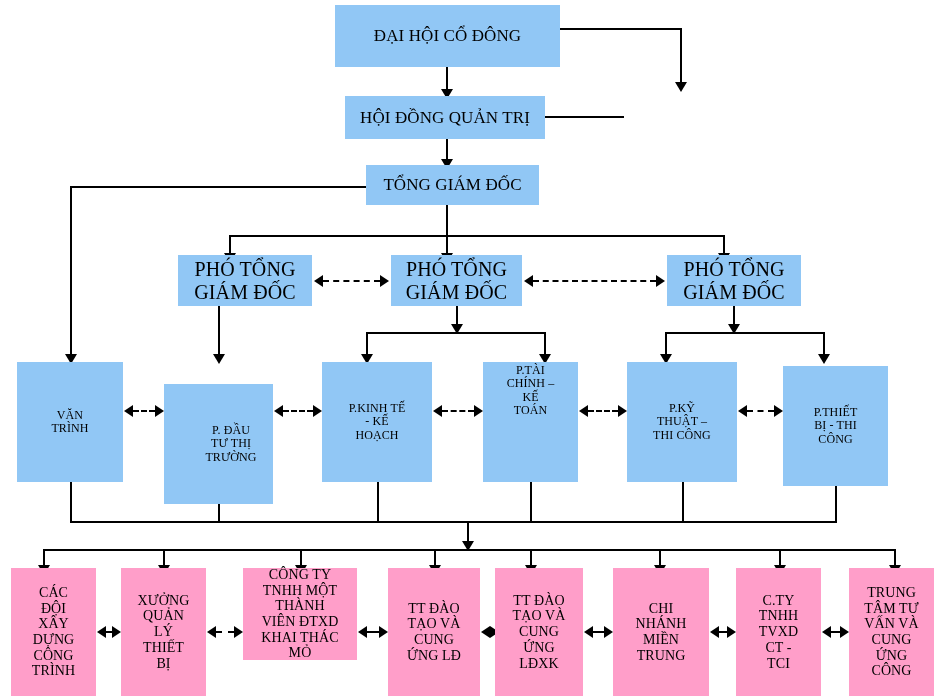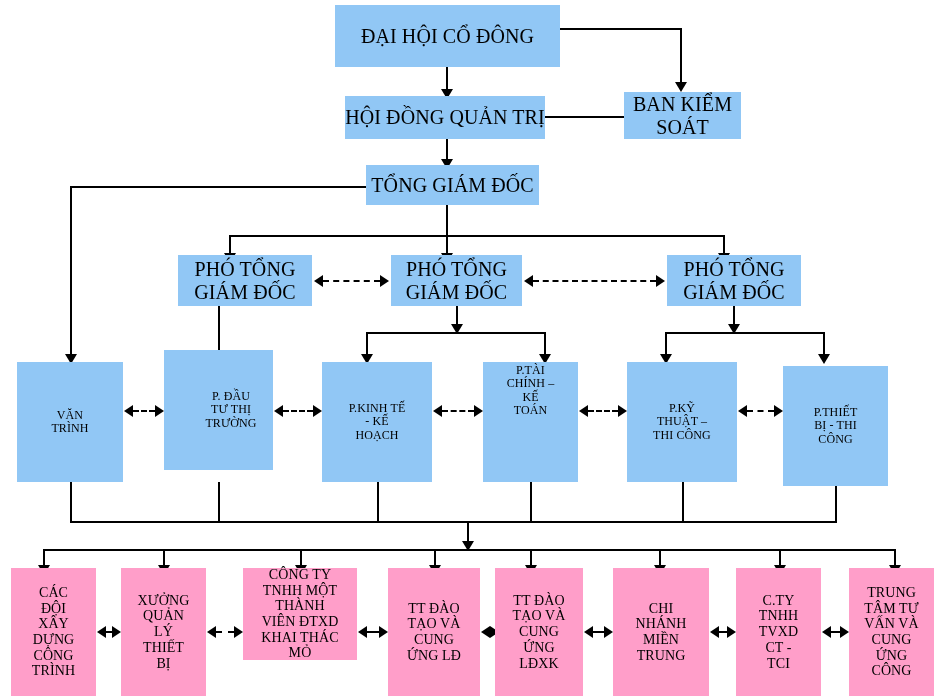--- a/index.html
+++ b/index.html
@@ -25,21 +25,21 @@
     color: #000000;
     line-height: 1.12;
     letter-spacing: 0.1px;
     white-space: pre-line;
     z-index: 5;
   }
   .node.blue { background: #91c7f5; }
   .node.pink { background: #ff9ec9; }
   .node.top-align { align-items: flex-start; padding-top: 2px; }
 
-  .t-lg  { font-size: 20px; }
+  .t-lg  { font-size: 17px; }
   .t-md  { font-size: 20px; }
   .t-sm  { font-size: 12px; }
   .t-xs  { font-size: 14px; }
 
   
   .ln {
     position: absolute;
     background: #000000;
     z-index: 2;
   }
@@ -86,21 +86,20 @@
 
   <div class="ln h" style="left:560px; top:28px; width:122px;"></div>
   <div class="ln v" style="left:680px; top:28px; height:56px;"></div>
   <div class="arrow-down" style="left:675px; top:82px;"></div>
 
   <div class="ln v" style="left:446px; top:67px; height:26px;"></div>
   <div class="arrow-down" style="left:441px; top:89px;"></div>
 
   <div class="node blue t-lg" style="left:345px; top:96px; width:200px; height:43px;">HỘI ĐỒNG QUẢN TRỊ</div>
 
-  <div class="node blue t-lg" style="left:624px; top:92px; width:117px; height:47px;">BAN KIỂM SOÁT</div>
 
   <div class="ln h" style="left:545px; top:116px; width:79px;"></div>
 
   <div class="ln v" style="left:446px; top:139px; height:24px;"></div>
   <div class="arrow-down" style="left:441px; top:159px;"></div>
 
   <div class="node blue t-lg" style="left:366px; top:165px; width:173px; height:40px;">TỔNG GIÁM ĐỐC</div>
 
   <div class="ln h" style="left:70px; top:186px; width:296px;"></div>
   <div class="ln v" style="left:70px; top:186px; height:172px;"></div>
@@ -154,21 +153,21 @@
   <div class="arrow-down" style="left:728px; top:324px;"></div>
   <div class="ln h" style="left:665px; top:332px; width:160px;"></div>
   <div class="ln v" style="left:665px; top:332px; height:26px;"></div>
   <div class="arrow-down" style="left:660px; top:354px;"></div>
   <div class="ln v" style="left:823px; top:332px; height:26px;"></div>
   <div class="arrow-down" style="left:818px; top:354px;"></div>
 
   <div class="node blue t-sm" style="left:17px; top:362px; width:106px; height:120px;">VĂN
 TRÌNH</div>
 
-  <div class="node blue t-sm" style="left:164px; top:350px; width:109px; height:120px;padding-left:25px;">P. ĐẦU
+  <div class="node blue t-sm" style="left:164px; top:384px; width:109px; height:120px;padding-left:25px;">P. ĐẦU
 TƯ THỊ
 TRƯỜNG</div>
 
   <div class="node blue t-sm" style="left:322px; top:362px; width:110px; height:120px;">P.KINH TẾ
 - KẾ
 HOẠCH</div>
 
   <div class="node blue t-sm top-align" style="left:483px; top:362px; width:95px; height:120px;">P.TÀI
 CHÍNH –
 KẾ

